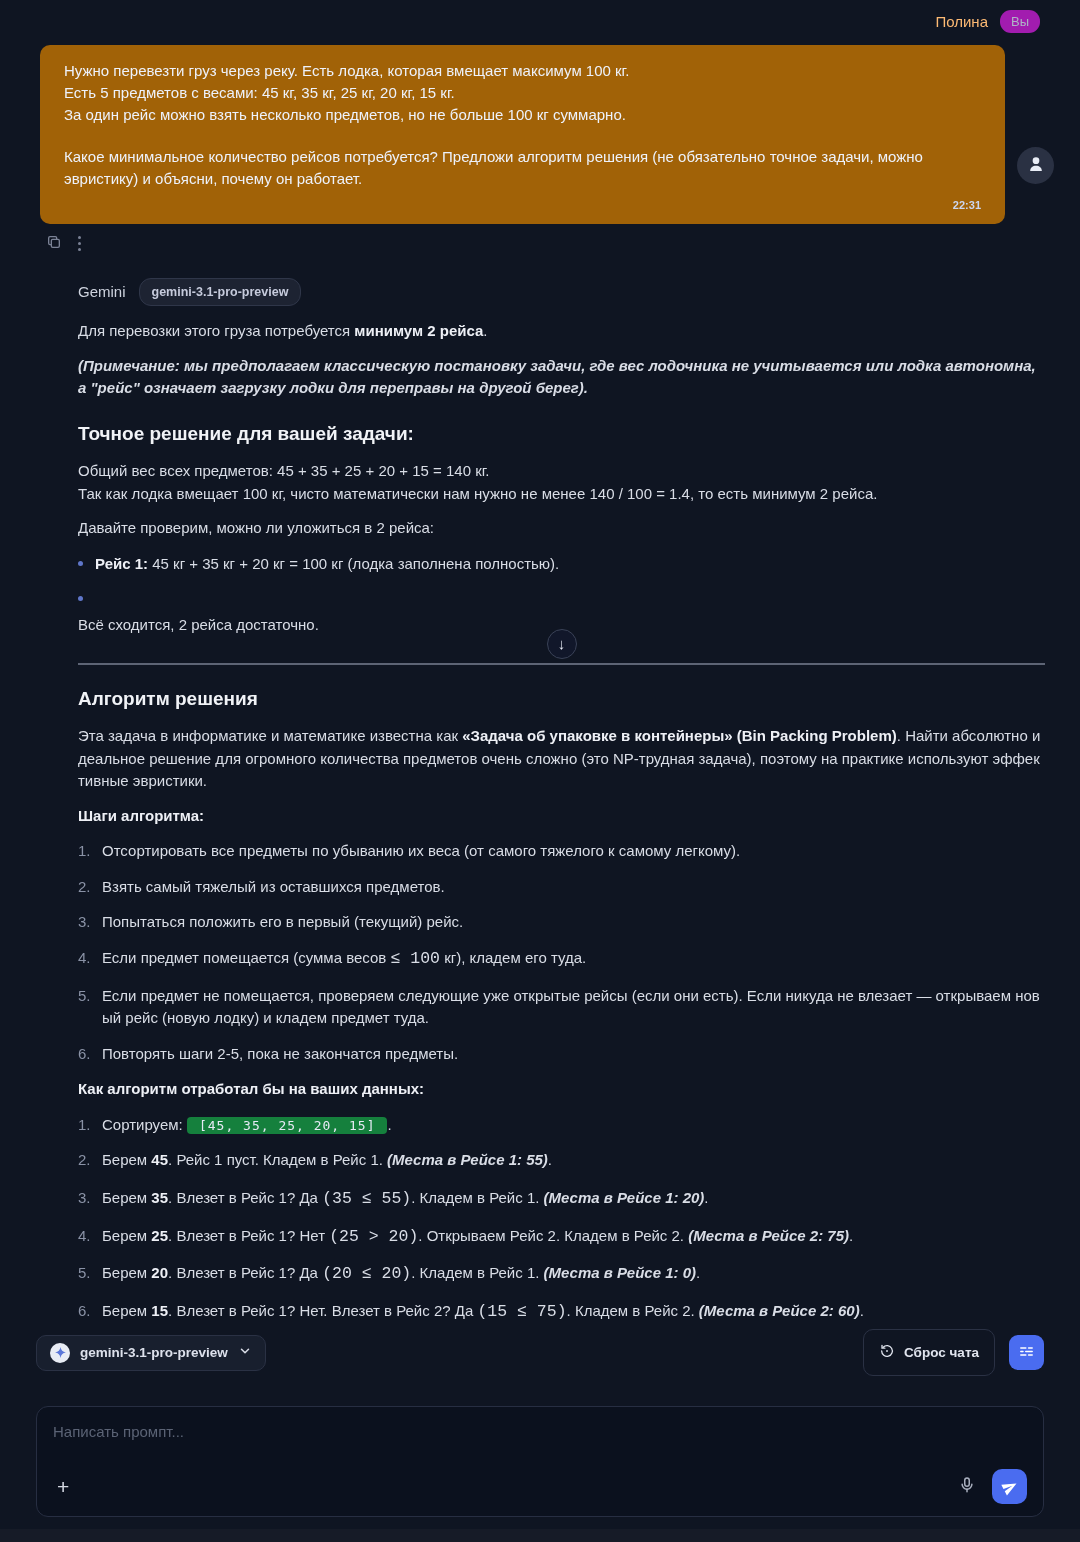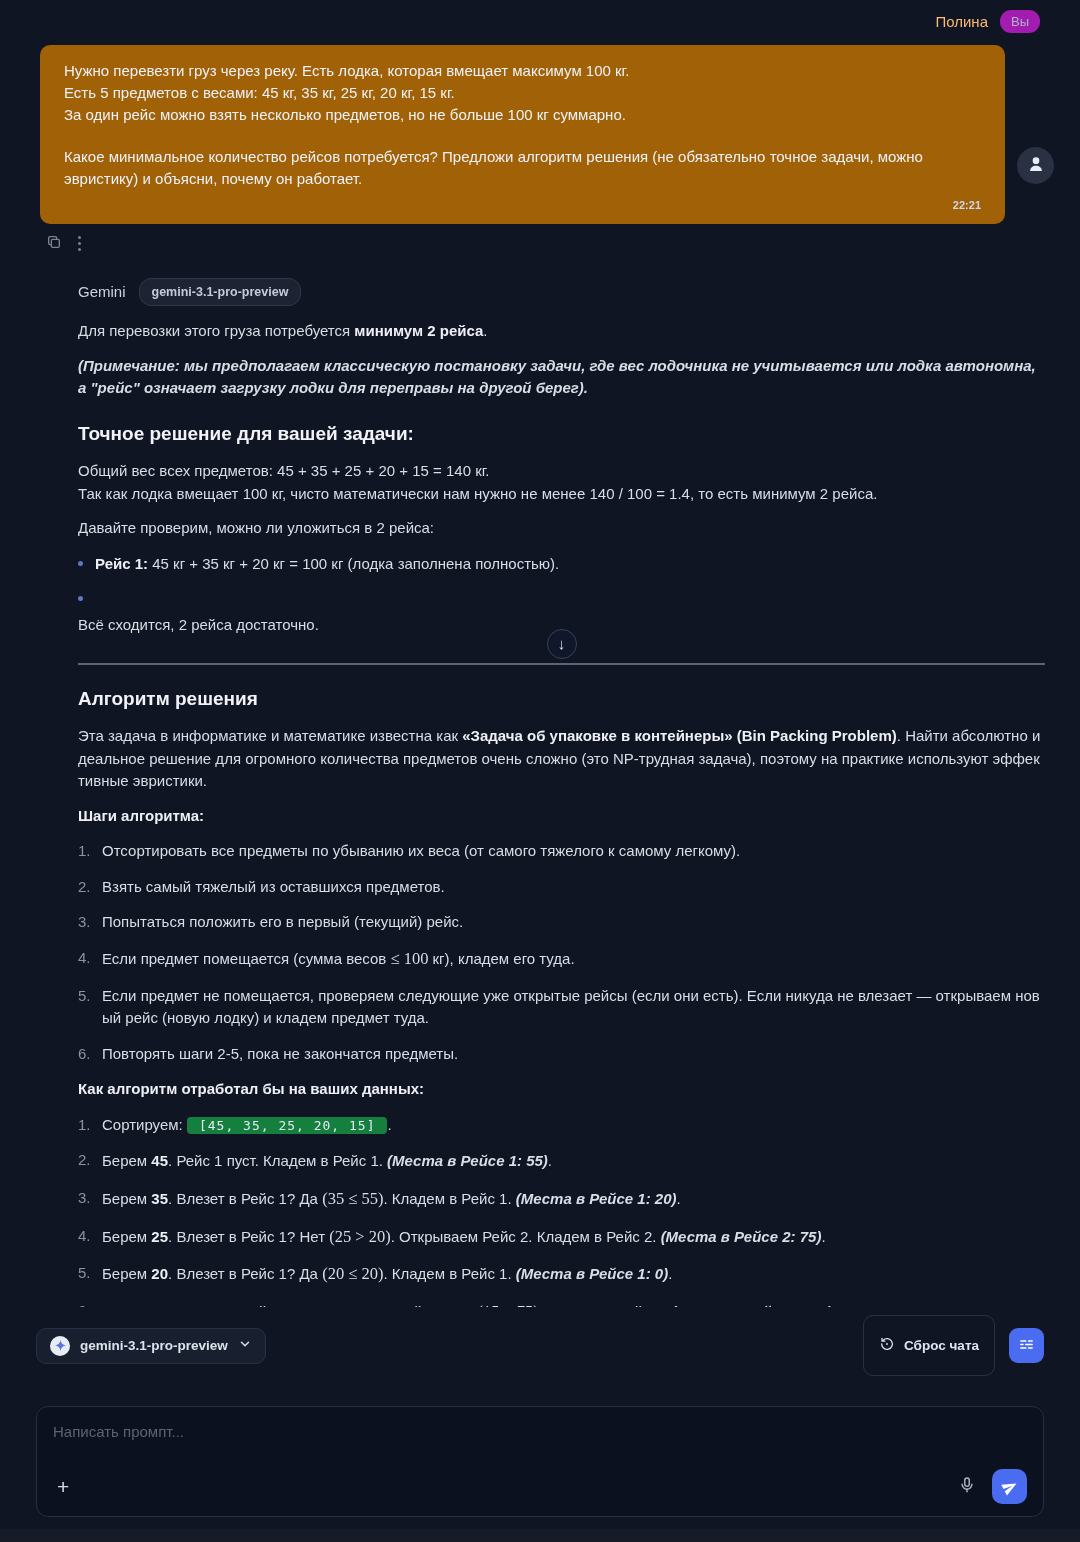--- a/index.html
+++ b/index.html
@@ -45,21 +45,21 @@
     padding:4px 12px; font-size:12.5px; font-weight:bold; color:#c6cbdc;
   }
   .note { font-weight:bold; font-style:italic; }
   h3.section-h { font-size:19px; font-weight:bold; color:#f1f3f7; margin:20px 0 8px; }
   .b { font-weight:bold; color:#eef0f6; }
   .bi { font-weight:bold; font-style:italic; }
   .code {
     font-family:"DejaVu Sans Mono", monospace; font-size:13px;
     background:#15803d; border-radius:4px; padding:1px 12px; color:#e6eaf5; letter-spacing:1px;
   }
-  .math { font-family:Liberation Serif, serif; font-size:16.5px; }
+  .math { font-family:Liberation Mono, monospace; font-size:16.5px; }
 
   .bullet-row { display:flex; gap:12px; margin:13px 0; }
   .bullet-dot { width:5px; height:5px; border-radius:50%; background:#5f76c9; margin-top:8px; flex:none; }
 
   .num-row { display:flex; gap:9px; margin:13px 0; }
   .num { color:#8a92a6; flex:none; min-width:15px; }
   .num-row .t { word-break:break-all; }
 
   .exact-section { position:relative; border-bottom:2px solid #5d6475; padding-bottom:14px; }
   .scroll-btn {
@@ -74,21 +74,21 @@
   .control-row { display:flex; align-items:center; margin:0 36px 0; }
   .model-pill {
     display:flex; align-items:center; gap:10px;
     background:#181f2e; border:1px solid #2a3144; border-radius:10px;
     padding:7px 13px; cursor:pointer;
   }
   .mini-circle { width:20px; height:20px; border-radius:50%; background:#e8ecf5; display:flex; align-items:center; justify-content:center; }
   .model-label { font-size:13.5px; font-weight:bold; color:#dde1ec; }
   .reset-btn {
     margin-left:auto; display:flex; align-items:center; gap:9px;
-    border:1px solid #2a3144; border-radius:10px; padding:20px 15px;
+    border:1px solid #2a3144; border-radius:10px; padding:13px 15px;
     font-size:13.5px; font-weight:bold; color:#e0e4ee; background:transparent; cursor:pointer;
   }
   .settings-btn {
     margin-left:14px; width:35px; height:35px; border-radius:9px;
     background:#4a6cf0; border:none; display:flex; align-items:center; justify-content:center; cursor:pointer;
   }
   .composer {
     margin:30px 36px 0; border:1px solid #272e42; background:#0b111e;
     border-radius:12px; padding:16px 16px 12px;
   }
@@ -113,21 +113,21 @@
   <span class="username">Полина</span>
   <span class="you-badge">Вы</span>
 </div>
 
 <div class="user-bubble">
   <div>Нужно перевезти груз через реку. Есть лодка, которая вмещает максимум 100 кг.</div>
   <div>Есть 5 предметов с весами: 45 кг, 35 кг, 25 кг, 20 кг, 15 кг.</div>
   <div>За один рейс можно взять несколько предметов, но не больше 100 кг суммарно.</div>
   <div class="bubble-gap"></div>
   <div>Какое минимальное количество рейсов потребуется? Предложи алгоритм решения (не обязательно точное задачи, можно эвристику) и объясни, почему он работает.</div>
-  <div class="bubble-time">22:21</div>
+  <div class="bubble-time">22:31</div>
 </div>
 <div class="user-avatar">
   <span>
     <svg width="20" height="20" viewBox="0 0 24 24">
         <circle cx="12" cy="8" r="4" fill="#e9edf6"></circle>
         <path d="M5 20.5c0-4 3.1-6.3 7-6.3s7 2.3 7 6.3z" fill="#e9edf6"></path>
       </svg>
   </span>
 </div>
 <div class="msg-actions">

